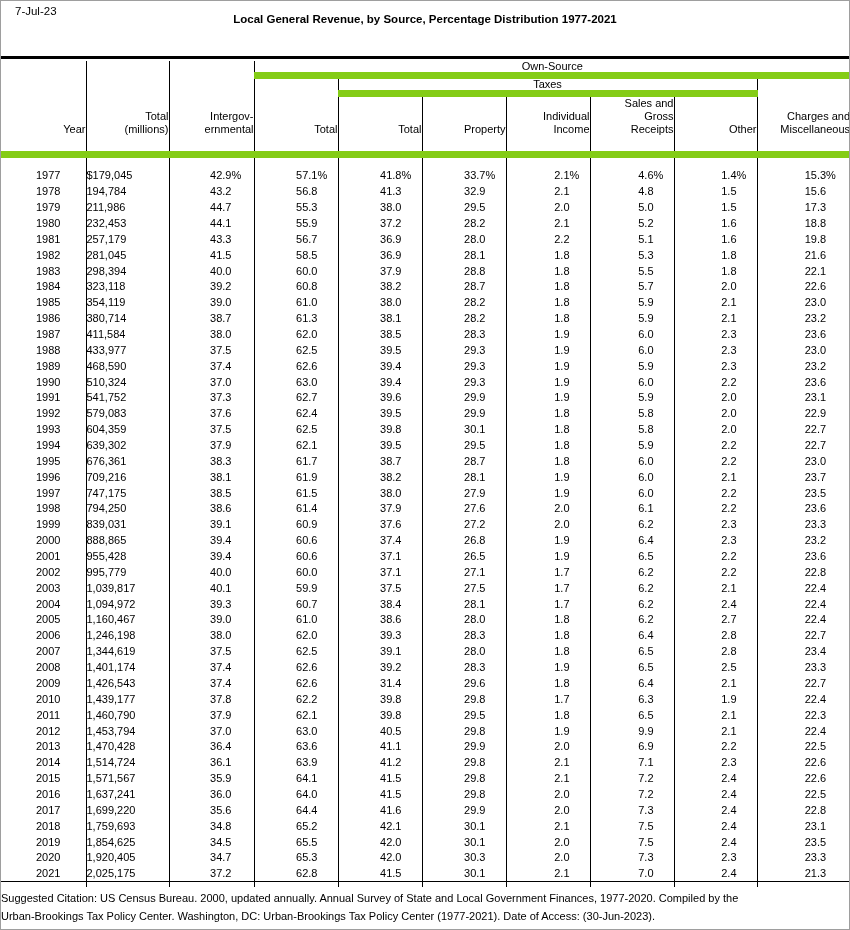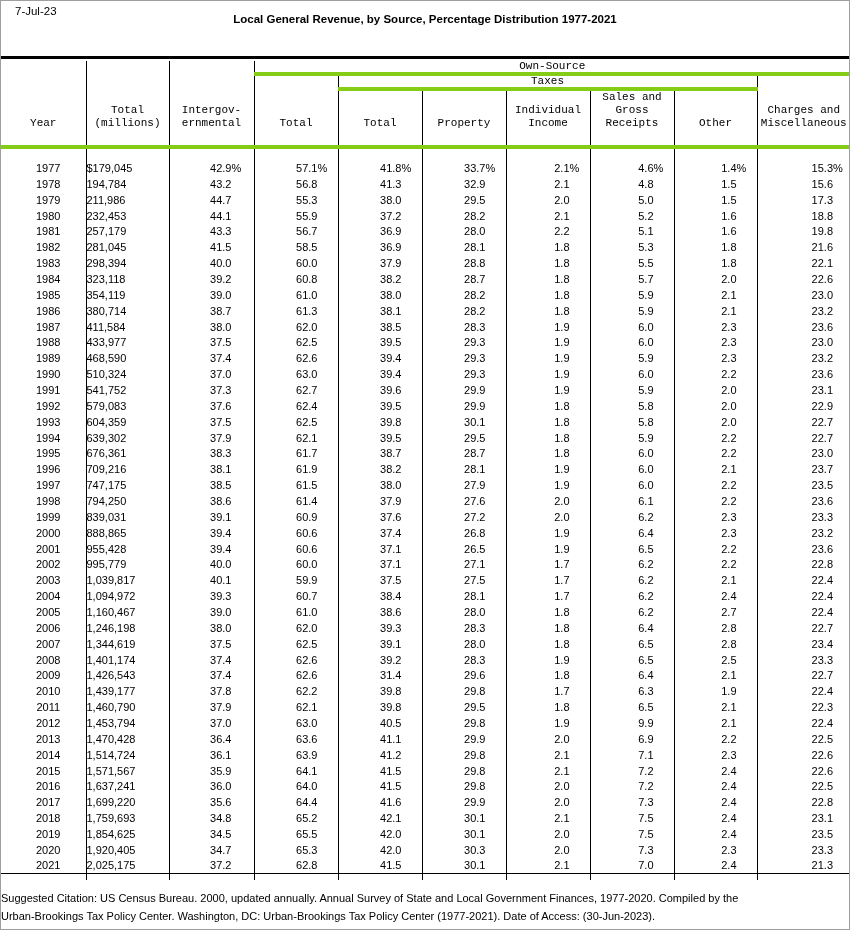--- a/index.html
+++ b/index.html
@@ -10,37 +10,37 @@
   }
   .page { position:absolute; inset:0; border:1px solid #9e9e9e; overflow:hidden; background:#fff; }
   .date-label { position:absolute; top:4px; left:5px; font-size:11.5px; font-weight:normal;margin-left:9px; }
   .page-title { position:absolute; top:12px; left:0; width:100%; text-align:center; font-size:11.5px; font-weight:bold; }
   .toprule { position:absolute; top:55px; left:0; width:849px; height:3px;
              border-top:2px solid #000; border-bottom:1px solid #000; }
   table.rev { position:absolute; top:60px; left:0; width:849px;
               border-collapse:collapse; table-layout:fixed; font-size:11px; }
   td,th { padding:0; font-weight:normal; }
   .br { border-right:1px solid #000; }
-  .bb { border-bottom:4px solid #84cc16;font-family:Liberation Mono, monospace; }
+  .bb { border-bottom:7px solid #84cc16; }
   .bl { border-left:1px solid #000; }
   tr.r-own { height:8px; }
   tr.r-tax { height:14px; }
   tr.r-lab { height:51px; }
   .gh  { text-align:center; vertical-align:middle; line-height:11px; }
-  th.lab { text-align:center; vertical-align:bottom; padding-bottom:15px;
+  th.lab { text-align:right; vertical-align:bottom; padding-bottom:15px;
            line-height:13px; white-space:pre-line; }
   tr.gap   { height:13px; }
   tr.data  { height:15.87px; }
   tr.ticks { height:6px; }
   tr.ticks td { border-top:1px solid #000; }
   td.al-c { text-align:center;padding-left:10px; }
   td.al-m { text-align:left; padding-right:6px; }
   td.al-p { text-align:right; padding-right:20px; }
   td.p-2  { padding-right:22px; }
-  td.p-10 { padding-right:17px; }
+  td.p-10 { padding-right:24px; }
   .ovf { display:inline-block; width:0; white-space:pre; }
   .citation { position:absolute; left:0; top:888px; width:842px;
               font-size:11px; line-height:18px; }
 </style>
 </head>
 <body>
 
 <div class="page">
 
   <div class="date-label">7-Jul-23</div>

